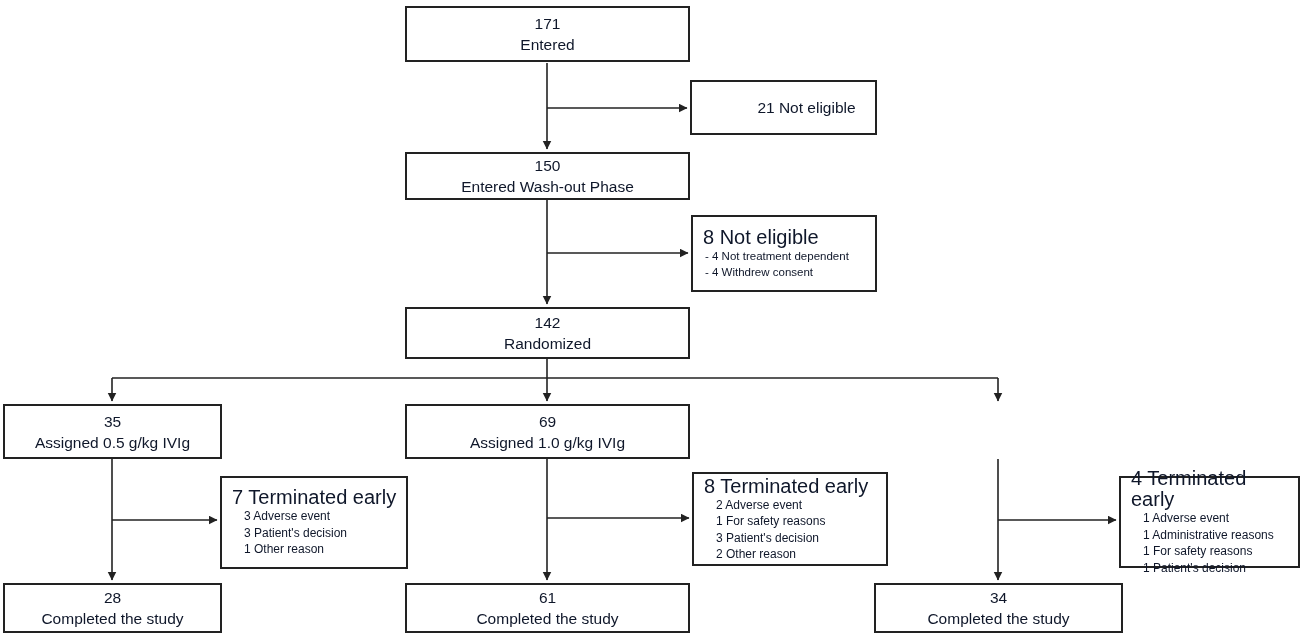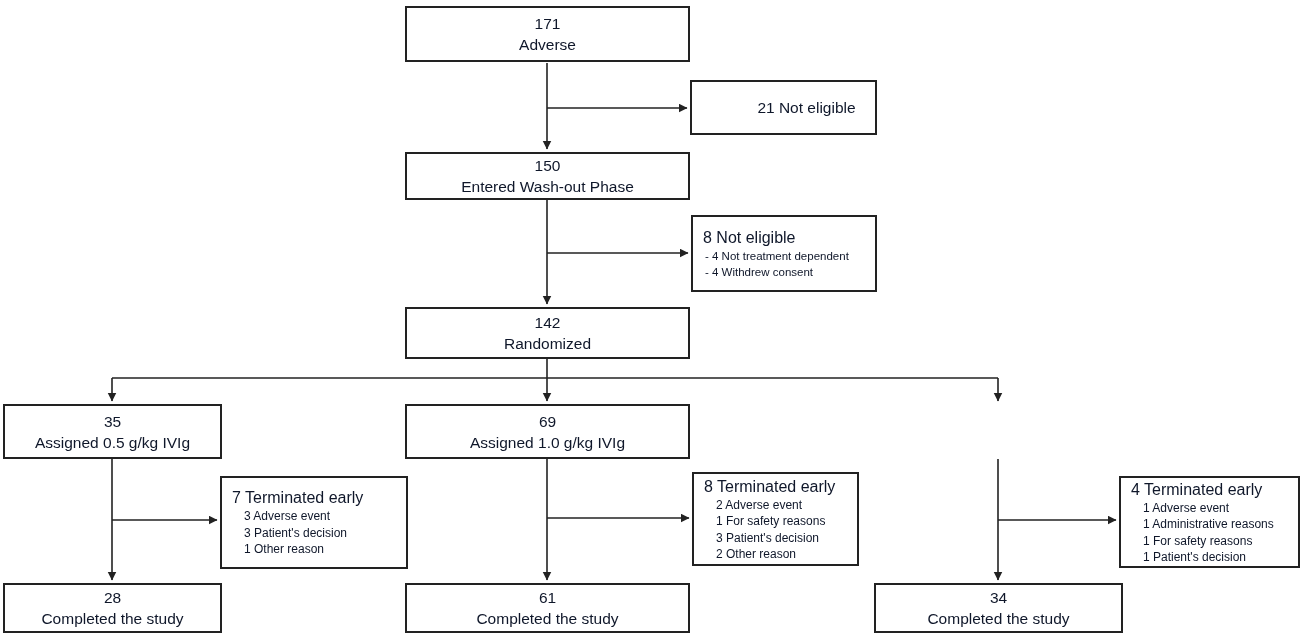--- a/index.html
+++ b/index.html
@@ -45,21 +45,21 @@
     line-height: 21px;
   }
   .single-line {
     font-size: 15.5px;
   }
   .side {
     padding: 5px 6px 5px 10px;
     justify-content: center;
   }
   .side-title {
-    font-size: 16px;
+    font-size: 20px;
     line-height: 21px;
   }
   .side-reason {
     font-size: 12px;
     line-height: 16.5px;
     margin-left: 12px;
   }
   .bullet-reason {
     font-size: 11.5px;
     line-height: 16px;
@@ -68,21 +68,21 @@
   
   #box-screened    { left: 405px; top: 6px;   width: 285px; height: 56px; }
   #box-ne1         { left: 690px; top: 80px;  width: 187px; height: 55px; padding-left: 46px; }
   #box-washout     { left: 405px; top: 152px; width: 285px; height: 48px; }
   #box-ne2         { left: 691px; top: 215px; width: 186px; height: 77px; }
   #box-randomized  { left: 405px; top: 307px; width: 285px; height: 52px; }
   #box-assigned-0  { left: 3px;   top: 404px; width: 219px; height: 55px; }
   #box-assigned-1  { left: 405px; top: 404px; width: 285px; height: 55px; }
   #box-assigned-2  { left: 874px; top: 404px; width: 249px; height: 55px; }
   #box-term-0      { left: 220px; top: 476px; width: 188px; height: 93px; }
-  #box-term-1      { left: 692px; top: 472px; width: 167px; height: 94px; }
+  #box-term-1      { left: 692px; top: 472px; width: 196px; height: 94px; }
   #box-term-2      { left: 1119px;top: 476px; width: 181px; height: 92px; }
   #box-completed-0 { left: 3px;   top: 583px; width: 219px; height: 50px; }
   #box-completed-1 { left: 405px; top: 583px; width: 285px; height: 50px; }
   #box-completed-2 { left: 874px; top: 583px; width: 249px; height: 50px; }
 </style>
 </head>
 <body>
 
 <div id="stage">
 
@@ -112,21 +112,21 @@
       <line x1="547" y1="459" x2="547" y2="580" marker-end="url(#arrow)"></line>
       <line x1="547" y1="518" x2="689" y2="518" marker-end="url(#arrow)"></line>
 
       <line x1="998" y1="459" x2="998" y2="580" marker-end="url(#arrow)"></line>
       <line x1="998" y1="520" x2="1116" y2="520" marker-end="url(#arrow)"></line>
     </g>
   </svg>
 
   <div class="box centered" id="box-screened">
     <div class="count-line">171</div>
-    <div class="label-line">Adverse</div>
+    <div class="label-line">Entered</div>
   </div>
 
   <div class="box centered" id="box-ne1">
     <div class="single-line">21 Not eligible</div>
   </div>
 
   <div class="box centered" id="box-washout">
     <div class="count-line">150</div>
     <div class="label-line">Entered Wash-out Phase</div>
   </div>

